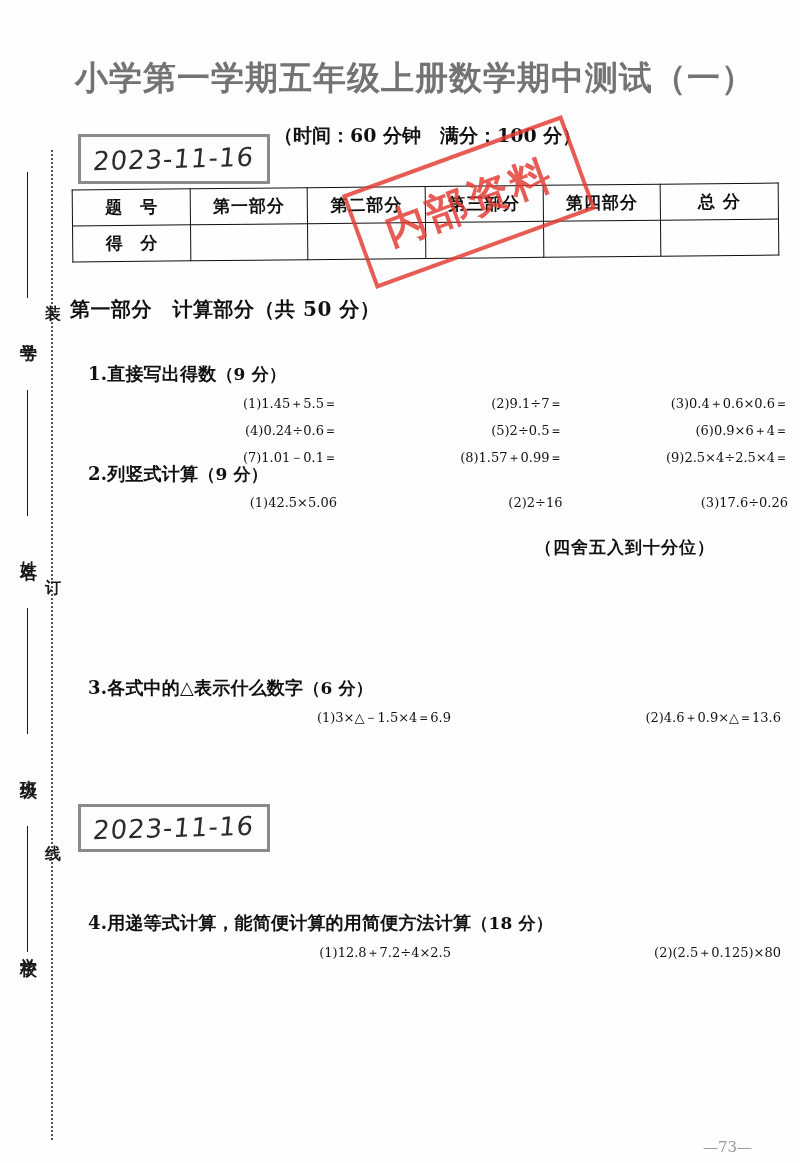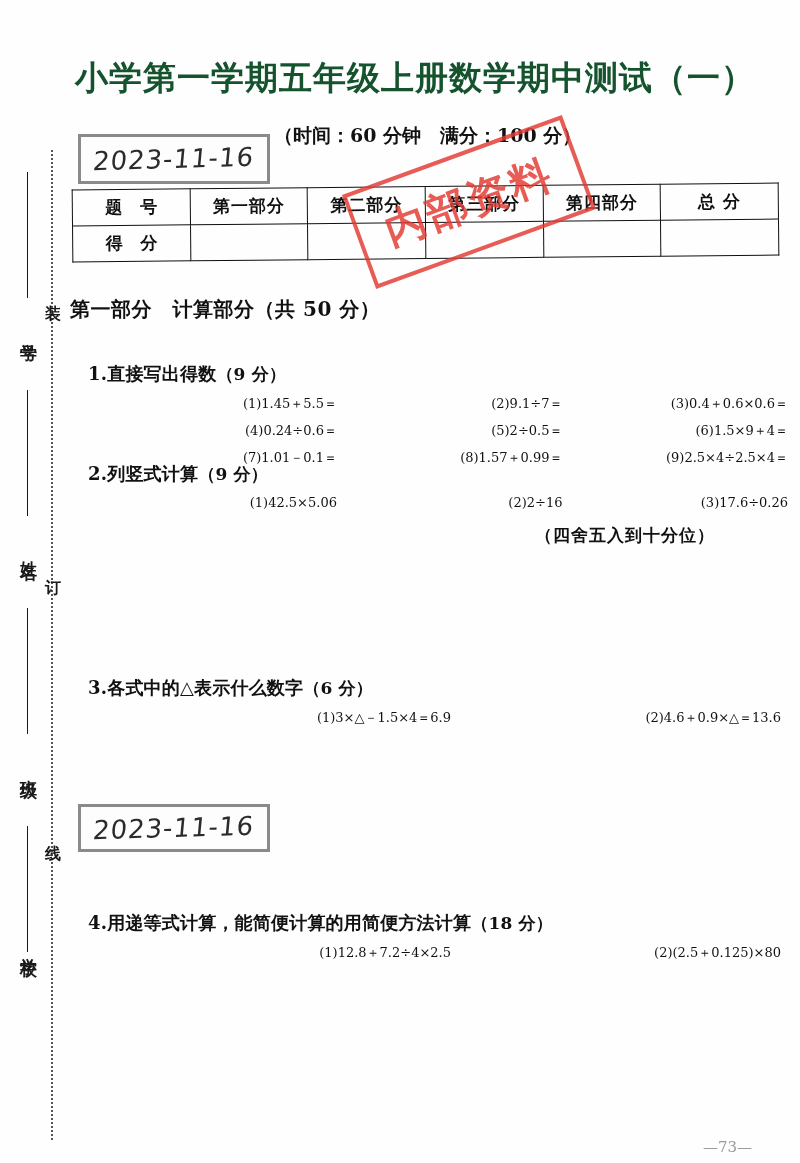--- a/index.html
+++ b/index.html
@@ -55,21 +55,21 @@
   
   #doc-title {
     position: absolute;
     left: 50px; top: 56px;
     width: 730px;
     text-align: center;
     font-size: 33px;
     font-weight: 700;
     letter-spacing: 1px;
     font-family: "DejaVu Serif", "Liberation Serif", serif;
-    color: #14532d;
+    color: #737373;
     white-space: nowrap;
   }
 
   
   #exam-meta {
     position: absolute;
     left: 274px; top: 123px;
     font-size: 19px;
     font-weight: 700;
     letter-spacing: 0px;
@@ -182,21 +182,21 @@
     letter-spacing: 1px;
   }
 
   #q1 { top: 362px; }
   #q2 { top: 462px; }
   #q3 { top: 676px; }
   #q4 { top: 911px; }
 
   #q2-note {
     position: absolute;
-    left: 535px; top: 524px;
+    left: 535px; top: 536px;
   }
 
   
   #page-number {
     position: absolute;
     left: 0; top: 1138px;
     width: 752px;
     text-align: right;
     font-size: 15px;
     color: #9a9a9a;
@@ -266,21 +266,21 @@
       <span>1.</span><span>直接写出得数</span><span class="pts">（9 分）</span>
     </div>
     <div class="qrow">
       <div class="qitem c1">(1)1.45＋5.5＝</div>
       <div class="qitem c2">(2)9.1÷7＝</div>
       <div class="qitem c3">(3)0.4＋0.6×0.6＝</div>
     </div>
     <div class="qrow">
       <div class="qitem c1">(4)0.24÷0.6＝</div>
       <div class="qitem c2">(5)2÷0.5＝</div>
-      <div class="qitem c3">(6)1.5×9＋4＝</div>
+      <div class="qitem c3">(6)0.9×6＋4＝</div>
     </div>
     <div class="qrow">
       <div class="qitem c1">(7)1.01－0.1＝</div>
       <div class="qitem c2">(8)1.57＋0.99＝</div>
       <div class="qitem c3">(9)2.5×4÷2.5×4＝</div>
     </div>
   </div>
 
   <div class="qblock" id="q2">
     <div class="qtitle">

